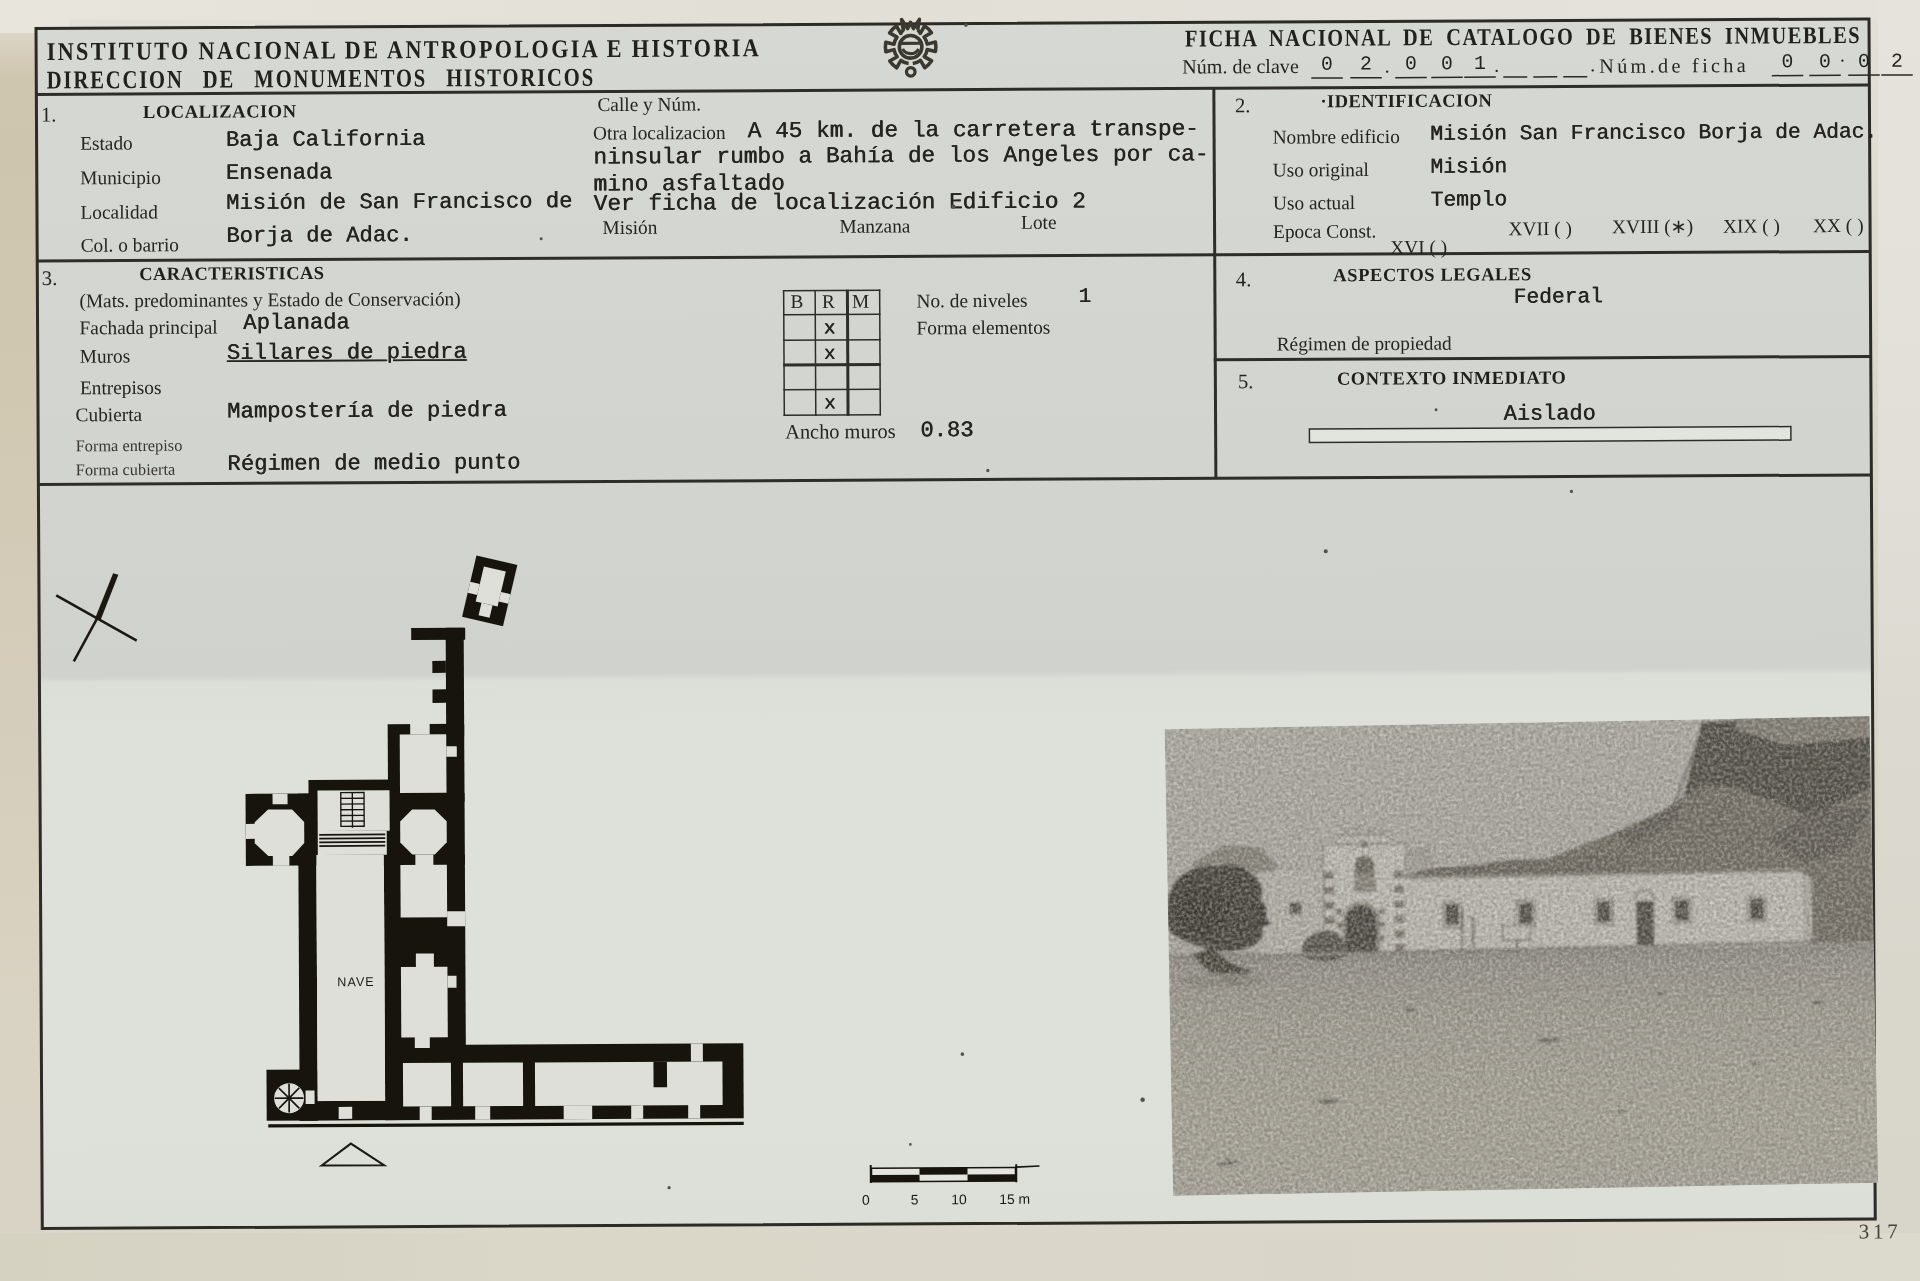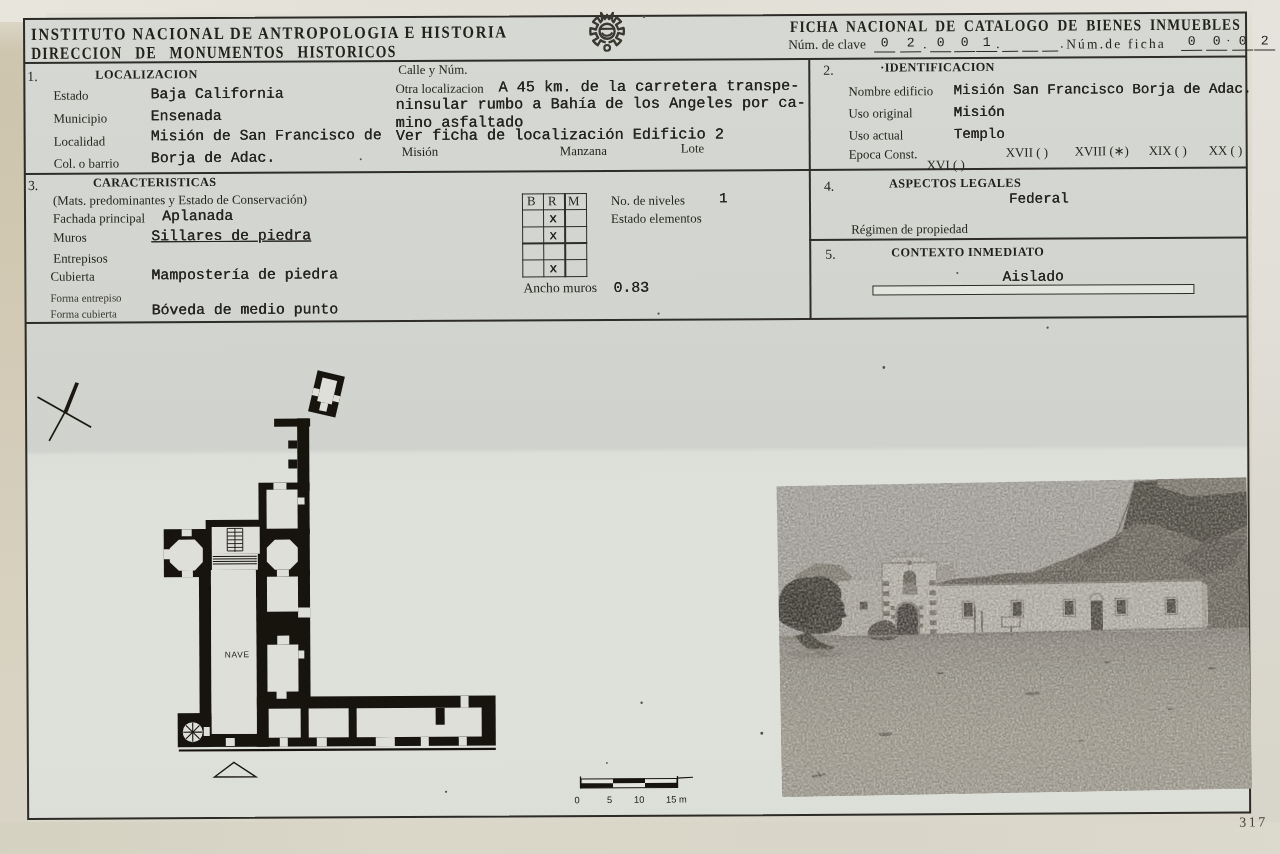--- a/index.html
+++ b/index.html
@@ -98,25 +98,25 @@
   <div class="s" style="left:54px;top:194px;font-size:12.9px;">(Mats. predominantes y Estado de Conservación)</div>
   <div class="s" style="left:54px;top:211.5px;">Fachada principal</div>
   <div class="s" style="left:54px;top:231px;">Muros</div>
   <div class="s" style="left:54px;top:252px;">Entrepisos</div>
   <div class="s" style="left:51px;top:270px;">Cubierta</div>
   <div class="s" style="left:51px;top:291.5px;font-size:10.9px;color:#3a3830;">Forma entrepiso</div>
   <div class="s" style="left:51px;top:308px;font-size:10.9px;color:#3a3830;">Forma cubierta</div>
   <div class="t" style="left:163px;top:210px;">Aplanada</div>
   <div class="t" style="left:152px;top:229.5px;text-decoration:underline;">Sillares de piedra</div>
   <div class="t" style="left:152px;top:268.5px;">Mampostería de piedra</div>
-  <div class="t" style="left:152px;top:304px;">Bóveda de medio punto</div>
+  <div class="t" style="left:152px;top:304px;">Régimen de medio punto</div>
 
   <div class="s" style="left:612px;top:196.5px;">No. de niveles</div>
   <div class="t" style="left:720px;top:195px;font-size:14px;">1</div>
-  <div class="s" style="left:612px;top:214.5px;">Estado elementos</div>
+  <div class="s" style="left:612px;top:214.5px;">Forma elementos</div>
   <div class="s" style="left:524px;top:284px;font-size:13.6px;">Ancho muros</div>
   <div class="t" style="left:614px;top:283.5px;">0.83</div>
 
   <div class="s" style="left:825px;top:182.5px;font-size:13.8px;">4.</div>
   <div class="sb" style="left:850px;top:182px;letter-spacing:0.4px;">ASPECTOS LEGALES</div>
   <div class="s" style="left:852px;top:198.5px;margin-top:28px;">Régimen de propiedad</div>
   <div class="t2" style="left:1010px;top:197px;">Federal</div>
 
   <div class="s" style="left:826px;top:251px;font-size:13.8px;">5.</div>
   <div class="sb" style="left:852px;top:250.5px;letter-spacing:0.4px;">CONTEXTO INMEDIATO</div>

